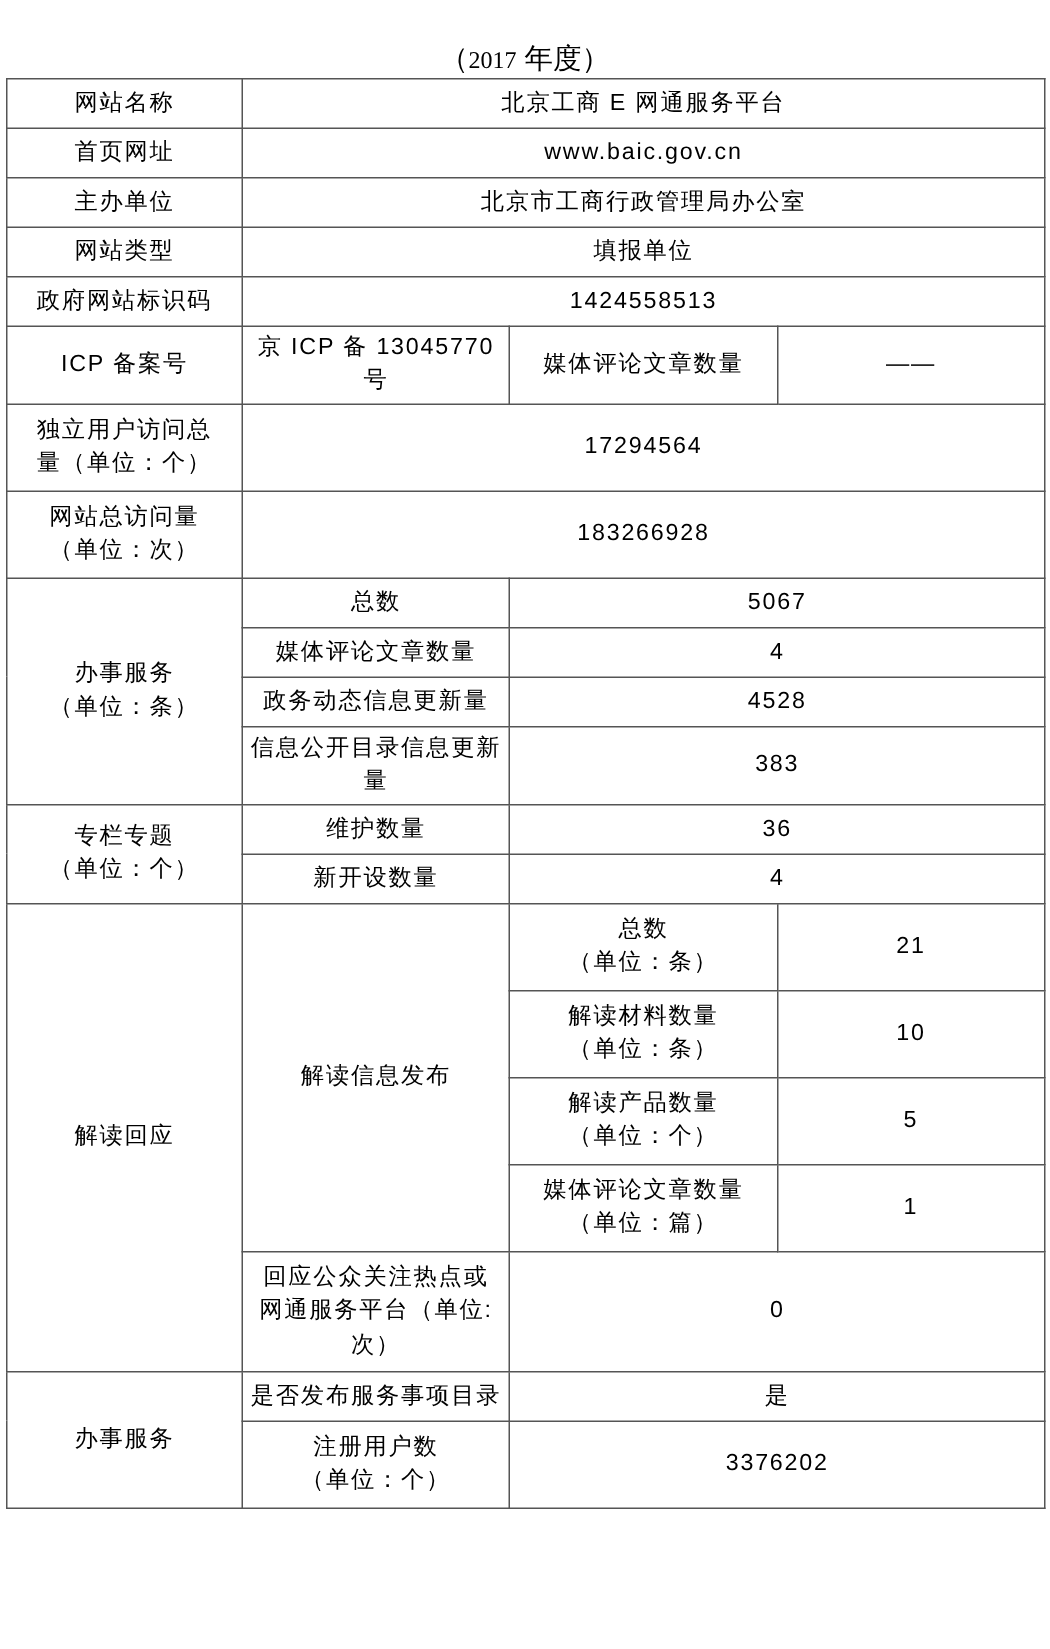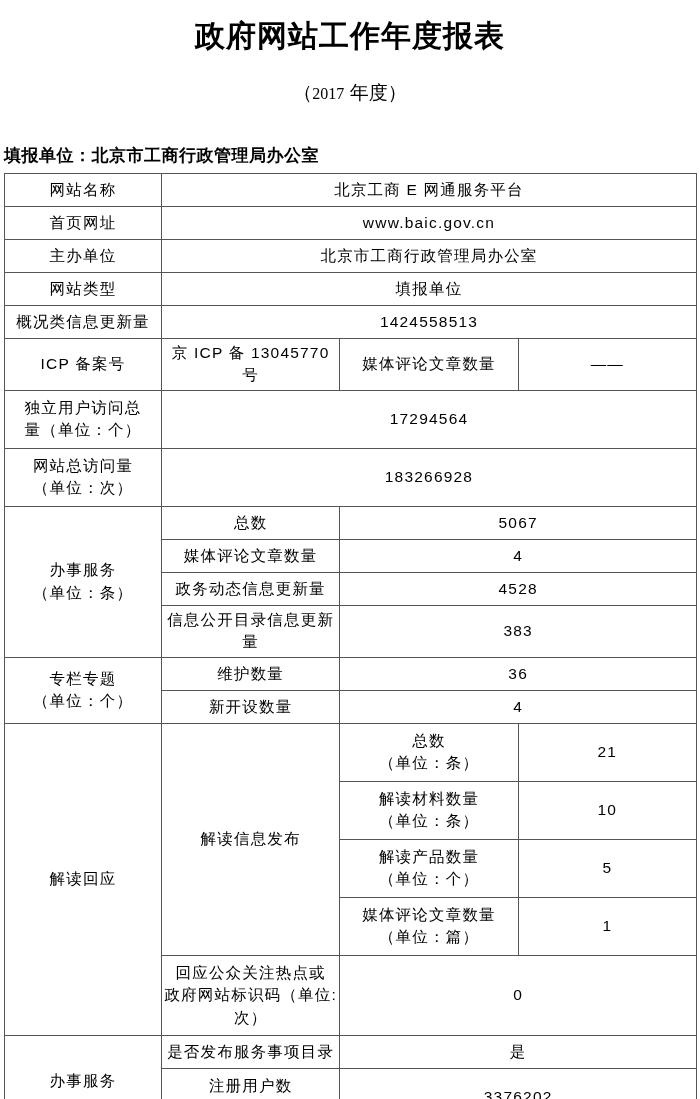--- a/index.html
+++ b/index.html
@@ -77,25 +77,23 @@
   .c1 { width: 152px; }
   .c2 { width: 242px; }
   .c3 { width: 172px; }
   .c4 { width: 127px; }
 </style>
 </head>
 <body>
 
 <div class="page">
 
-  <div class="doc-title">政府网站工作年度报表</div>
 
   <div class="doc-subtitle"><span>（</span><span class="yr">2017</span><span> 年度</span><span>）</span></div>
 
-  <div class="filler-line">填报单位：北京市工商行政管理局办公室</div>
 
   <table class="report">
     <tbody>
 
       <tr class="r1">
         <td class="c1">网站名称</td>
         <td colspan="3">北京工商 E 网通服务平台</td>
       </tr>
 
       <tr class="r1">
@@ -107,21 +105,21 @@
         <td class="c1">主办单位</td>
         <td colspan="3">北京市工商行政管理局办公室</td>
       </tr>
 
       <tr class="r1">
         <td class="c1">网站类型</td>
         <td colspan="3">填报单位</td>
       </tr>
 
       <tr class="r1">
-        <td class="c1">概况类信息更新量</td>
+        <td class="c1">政府网站标识码</td>
         <td colspan="3" class="num">1424558513</td>
       </tr>
 
       <tr class="r1">
         <td class="c1 num">ICP 备案号</td>
         <td class="c2 num">京 ICP 备 13045770 号</td>
         <td class="c3">媒体评论文章数量</td>
         <td class="c4 num">——</td>
       </tr>
 
@@ -201,21 +199,21 @@
       <tr class="r-two">
         <td class="c3 lbl-tall">
           <div>媒体评论文章数量</div>
           <div>（单位：篇）</div>
         </td>
         <td class="c4 num">1</td>
       </tr>
       <tr class="r-three">
         <td class="c2 lbl-tall">
           <div>回应公众关注热点或</div>
-          <div>政府网站标识码（单位:</div>
+          <div>网通服务平台（单位:</div>
           <div>次）</div>
         </td>
         <td colspan="2" class="num">0</td>
       </tr>
 
       <tr class="r1">
         <td class="c1" rowspan="2">办事服务</td>
         <td class="c2">是否发布服务事项目录</td>
         <td colspan="2">是</td>
       </tr>

